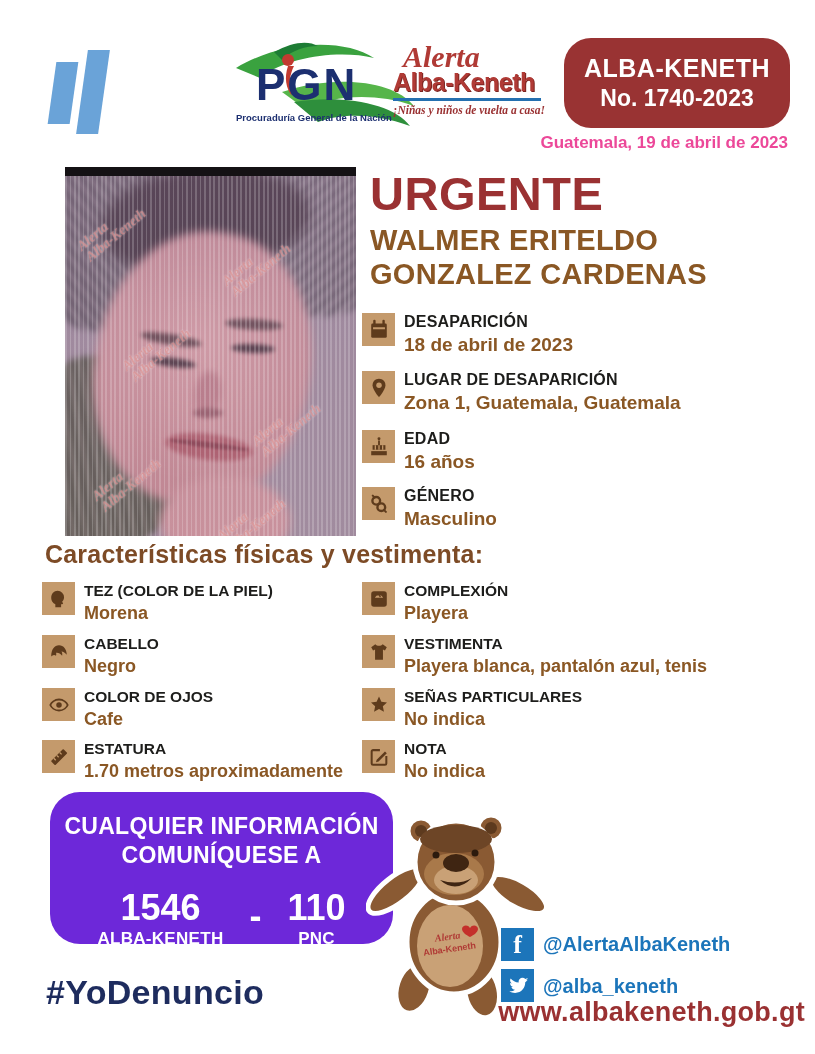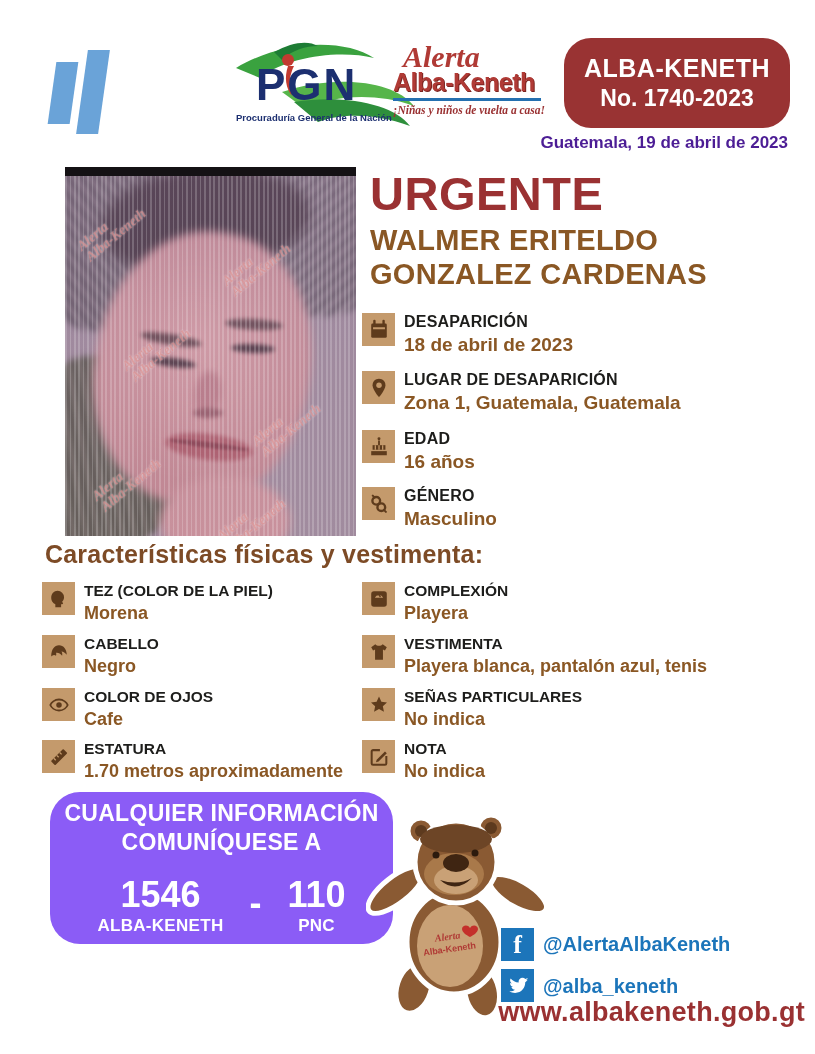--- a/index.html
+++ b/index.html
@@ -29,21 +29,21 @@
   .ak-l1{font-family:"Liberation Serif",serif;font-style:italic;font-weight:bold;font-size:30px;color:#b03a35;margin-left:10px;line-height:1;}
   .ak-l2{font-size:25px;font-weight:bold;color:#b03a35;letter-spacing:-.5px;line-height:1;margin-top:-2px;
          text-shadow:1px 1px 0 #7a2420;}
   .ak-bar{width:148px;height:3px;background:#2470b0;margin-top:3px;}
   .ak-tag{font-family:"Liberation Serif",serif;font-style:italic;font-weight:bold;font-size:11.5px;color:#9a3132;margin-top:3px;white-space:nowrap;}
 
   .badge{left:564px;top:38px;width:226px;height:90px;background:#993333;border-radius:27px;
          display:flex;flex-direction:column;align-items:center;justify-content:center;color:#fff;}
   .badge-title{font-size:25px;font-weight:bold;letter-spacing:.5px;}
   .badge-number{font-size:23px;font-weight:bold;margin-top:2px;}
-  .date-line{top:133px;right:27px;font-size:17px;font-weight:bold;color:#4c1d95;}
+  .date-line{top:133px;right:27px;font-size:17px;font-weight:bold;color:#ec4899;}
 
   
   .photo{left:65px;top:167px;width:291px;height:369px;background:#a28e9e;overflow:hidden;}
   .photo-bar{position:absolute;left:0;top:0;width:291px;height:9px;background:#141114;}
   .photo-body{position:absolute;left:0;top:9px;width:291px;height:360px;overflow:hidden;}
   .pb{position:absolute;}
   .corner-tl{left:-30px;top:-15px;width:150px;height:170px;border-radius:40%;filter:blur(3px);
     background:repeating-linear-gradient(50deg,rgba(70,62,72,.9) 0 5px,rgba(140,125,135,.85) 5px 11px);}
   .corner-tr{right:-25px;top:-10px;width:130px;height:150px;border-radius:40%;filter:blur(3px);
     background:repeating-linear-gradient(-40deg,rgba(75,66,78,.9) 0 5px,rgba(150,135,145,.8) 5px 11px);}
@@ -82,22 +82,22 @@
 
   .d1{left:362px;top:313px;} .d2{left:362px;top:371px;} .d3{left:362px;top:430px;} .d4{left:362px;top:487px;}
 
   .char-heading{left:45px;top:540px;font-size:25px;font-weight:bold;color:#7d4b26;letter-spacing:.2px;}
   .c-lbl{font-size:15.5px;font-weight:bold;color:#1d1d1b;white-space:nowrap;}
   .c-val{font-size:18px;font-weight:bold;color:#8a5724;margin-top:3px;white-space:nowrap;}
   .cl1{left:42px;top:582px;} .cl2{left:42px;top:635px;} .cl3{left:42px;top:688px;} .cl4{left:42px;top:740px;}
   .cr1{left:362px;top:582px;} .cr2{left:362px;top:635px;} .cr3{left:362px;top:688px;} .cr4{left:362px;top:740px;}
 
   
-  .contact{left:50px;top:792px;width:343px;height:152px;background:#8b5cf6;border-radius:30px;
-           color:#fff;text-align:center;padding-top:7px;box-sizing:border-box;}
+  .contact{left:50px;top:792px;width:343px;height:152px;background:#6d28d9;border-radius:30px;
+           color:#fff;text-align:center;padding-top:20px;box-sizing:border-box;}
   .ct1,.ct2{font-size:23px;font-weight:bold;letter-spacing:.3px;line-height:1.25;}
   .phones{display:flex;justify-content:center;align-items:flex-start;margin-top:20px;gap:26px;}
   .ph .num{font-size:36px;font-weight:bold;line-height:1;}
   .ph .pl{font-size:17px;font-weight:bold;margin-top:3px;letter-spacing:.3px;}
   .dash{font-size:36px;font-weight:bold;line-height:1;margin-top:8px;}
 
   
   .bear{left:366px;top:810px;}
   .hashtag{left:46px;top:973px;font-size:34px;font-weight:bold;color:#1e2c5e;letter-spacing:.3px;}
   .soc-icon{width:33px;height:33px;background:#1c75ba;color:#fff;display:flex;align-items:center;justify-content:center;}
@@ -385,20 +385,21 @@
     <ellipse cx="90" cy="53" rx="13" ry="9" fill="#3f2512"></ellipse>
     <circle cx="70" cy="45" r="3.5" fill="#2c1a0d"></circle>
     <circle cx="109" cy="43" r="3.5" fill="#2c1a0d"></circle>
     <path d="M74 70 Q 90 84 106 68 Q 92 76 74 70 Z" fill="#3f2512"></path>
     <ellipse cx="84" cy="136" rx="33" ry="41" fill="#c9a176"></ellipse>
     <path d="M104 118 c2-4 8-3 8 1 0 3-4 6-8 8 -4-2-8-5-8-8 0-4 6-5 8-1z" fill="#c4302b"></path>
     <text x="82" y="130" text-anchor="middle" font-size="10" font-style="italic" font-weight="bold" fill="#b03a35" font-family="Liberation Serif, serif" transform="rotate(-8 82 130)">Alerta</text>
     <text x="84" y="142" text-anchor="middle" font-size="9" font-weight="bold" fill="#b03a35" font-family="Liberation Sans, sans-serif" transform="rotate(-8 84 142)">Alba-Keneth</text>
   </svg>
 
+  <div class="abs hashtag">#YoDenuncio</div>
 
   <div class="abs soc-icon fb">
     <span>f</span>
   </div>
   <div class="abs fb-handle">@AlertaAlbaKeneth</div>
 
   <div class="abs soc-icon tw">
     <svg width="22" height="22" viewBox="0 0 32 32" fill="#ffffff">
       <path d="M31 6.4c-1 .5-2.1.8-3.2 1 1.2-.7 2-1.8 2.4-3.1-1.1.6-2.3 1.1-3.6 1.4C25.6 4.6 24.1 4 22.5 4c-3.1 0-5.6 2.5-5.6 5.6 0 .4 0 .9.1 1.3-4.7-.2-8.9-2.5-11.7-5.9-.5.8-.8 1.8-.8 2.8 0 1.9 1 3.7 2.5 4.7-.9 0-1.8-.3-2.5-.7v.1c0 2.7 1.9 5 4.5 5.5-.5.1-1 .2-1.5.2-.4 0-.7 0-1.1-.1.7 2.2 2.8 3.8 5.2 3.9-1.9 1.5-4.3 2.4-6.9 2.4-.4 0-.9 0-1.3-.1C5.9 25.3 8.8 26 11.8 26c9.5 0 14.7-7.9 14.7-14.7v-.7c1-.7 1.9-1.6 2.5-2.7z"></path>
     </svg>

